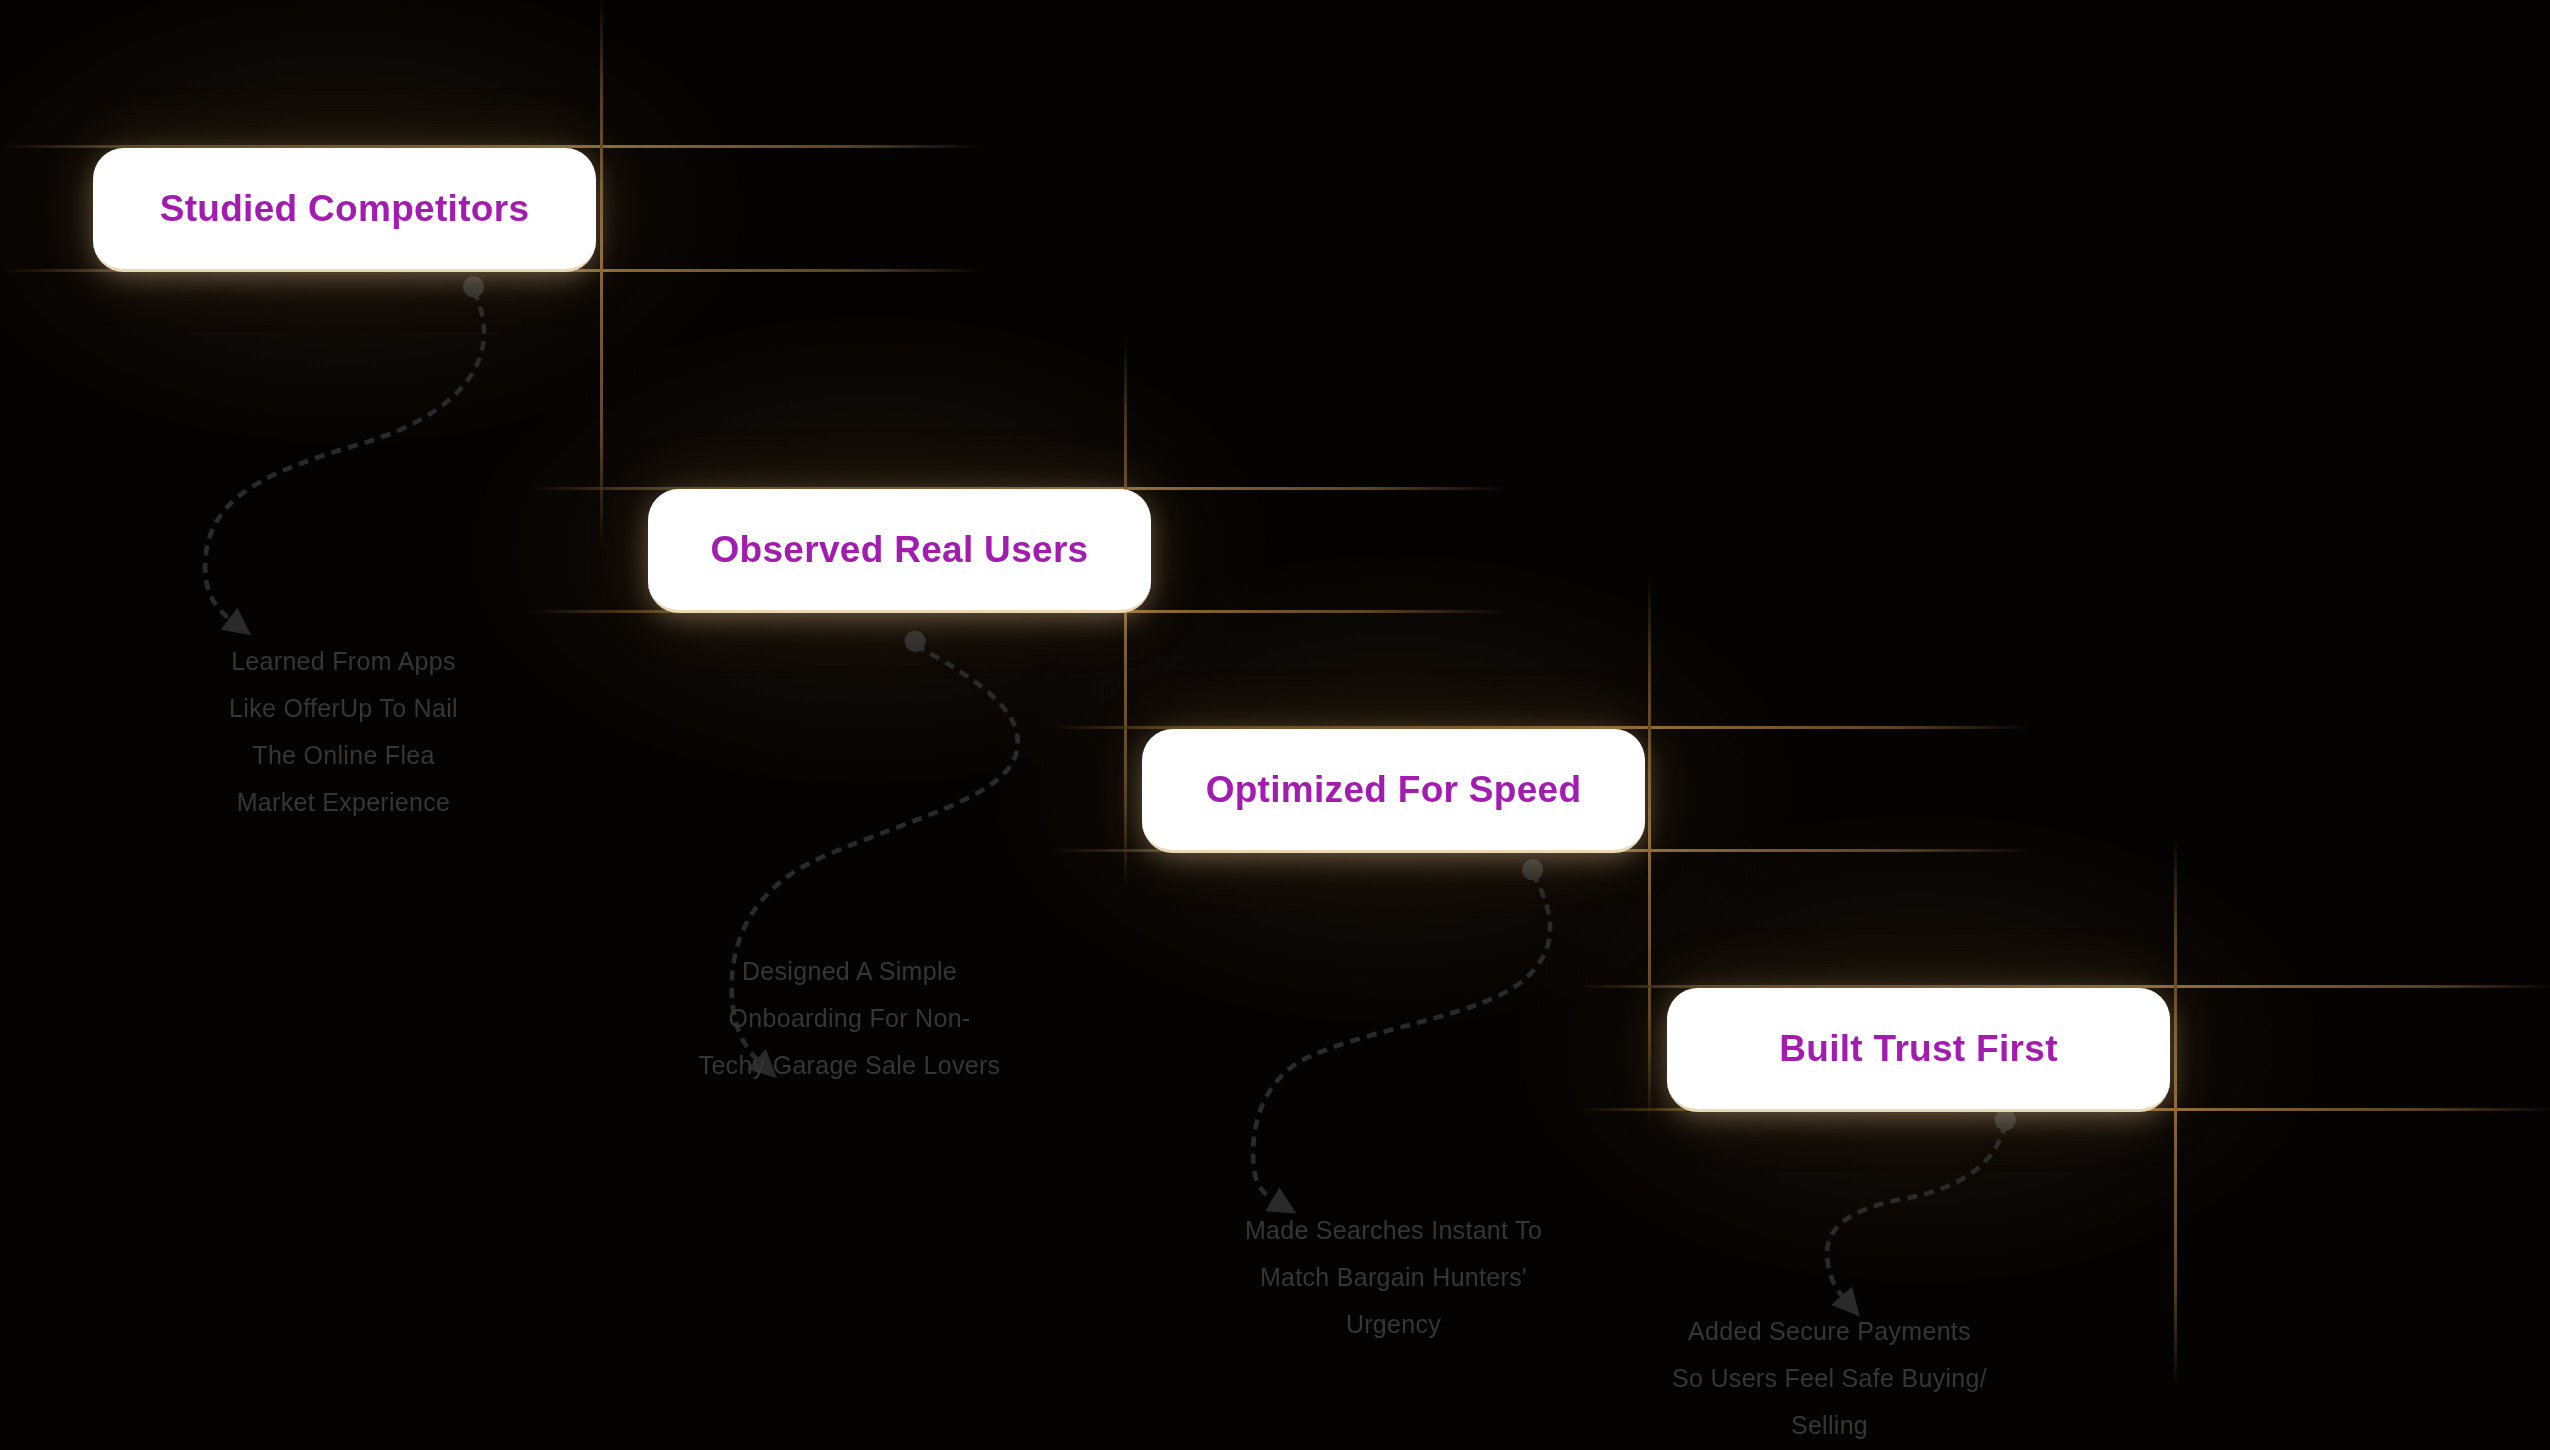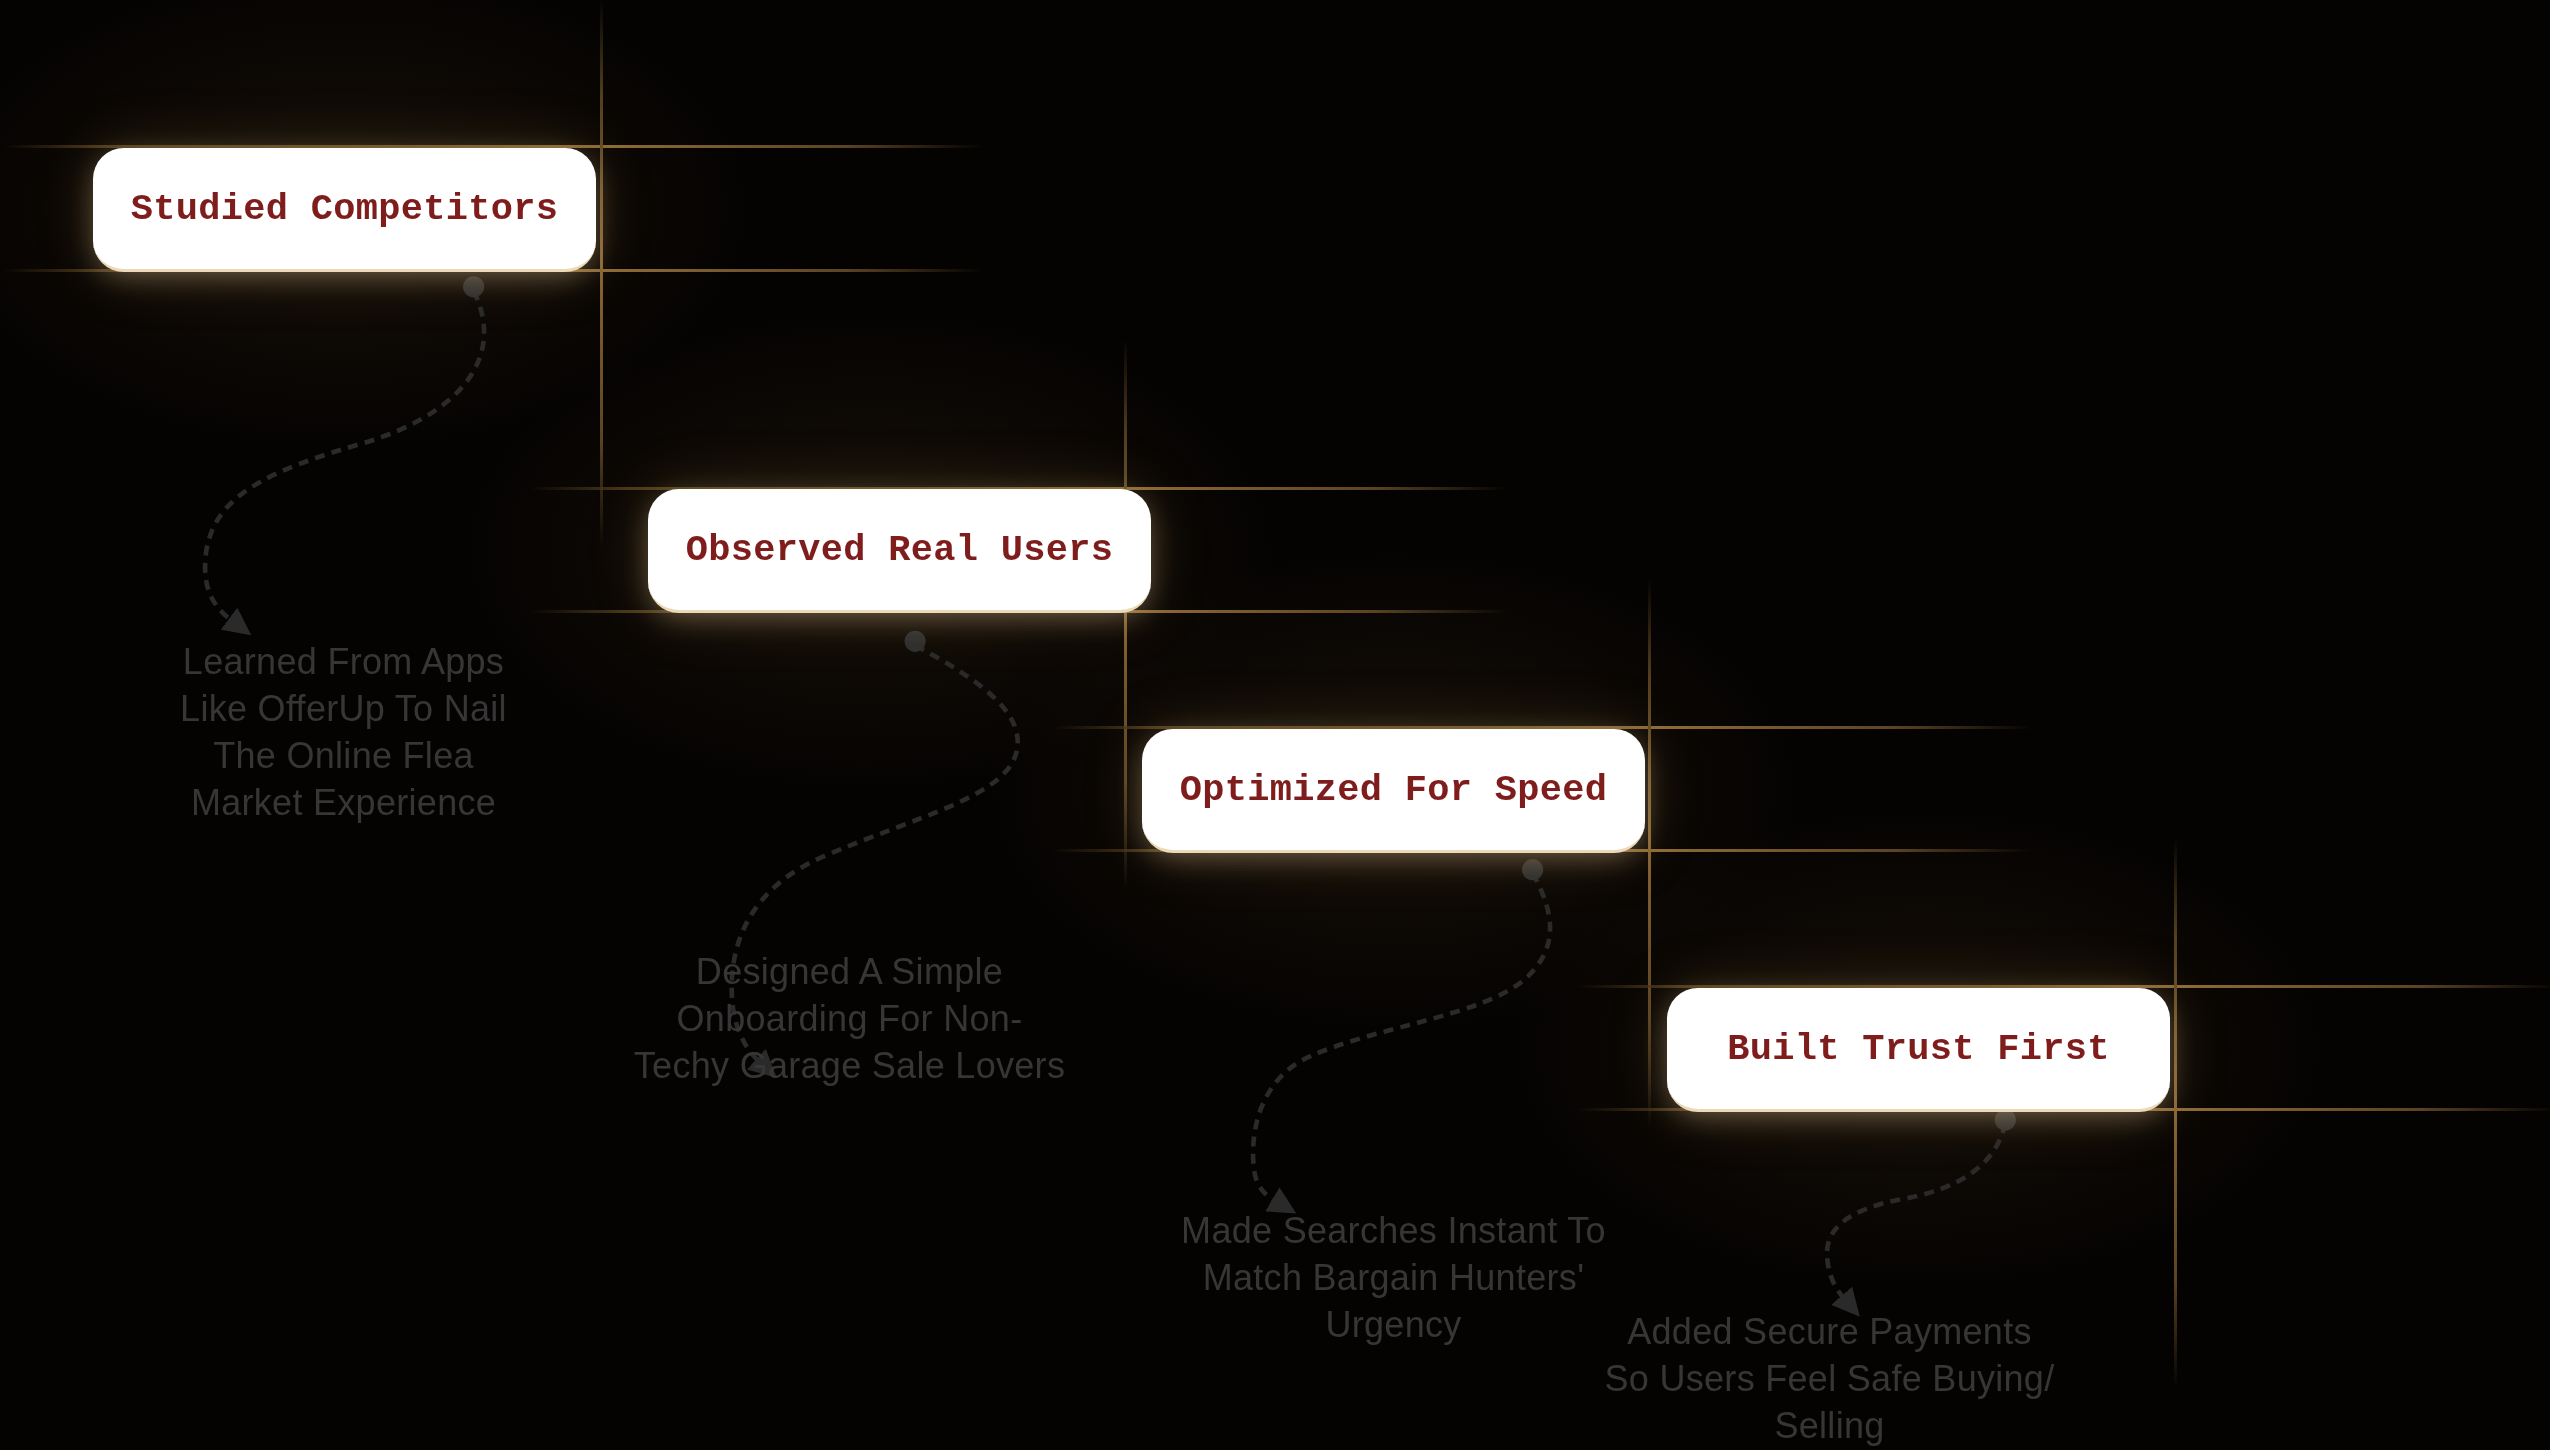--- a/index.html
+++ b/index.html
@@ -53,29 +53,28 @@
     display:flex;align-items:center;justify-content:center;
     border-bottom:3.3px solid #ecd9b8;
     box-shadow:0 6.6px 30px -5.3px rgba(226,196,148,0.45), 0 0 60px rgba(170,130,75,0.22);
     box-sizing:border-box;
   }
   .s1 .card{left:93px;top:148px;}
   .s2 .card{left:648px;top:489px;}
   .s3 .card{left:1142px;top:729px;text-align:right;}
   .s4 .card{left:1667px;top:988px;text-align:right;}
   .card .title{
-    font-size:37px;font-weight:700;color:#7f1d1d;letter-spacing:0.3px;
+    font-size:37px;font-weight:700;color:#a21caf;letter-spacing:0.3px;
     white-space:nowrap;
-    font-family:Liberation Mono, monospace;
   }
 
   
   .desc{
     position:absolute;width:531px;
-    font-size:36px;line-height:47px;font-weight:400;
+    font-size:25px;line-height:47px;font-weight:400;
     color:#363636;text-align:center;white-space:pre-line;
     letter-spacing:0.3px;
   }
   .s1 .desc{left:78px;top:638px;}
   .s2 .desc{left:584px;top:948px;}
   .s3 .desc{left:1128px;top:1207px;}
   .s4 .desc{left:1564px;top:1308px;}
 
   svg.arrows{position:absolute;left:0;top:0;pointer-events:none;}
 </style>

